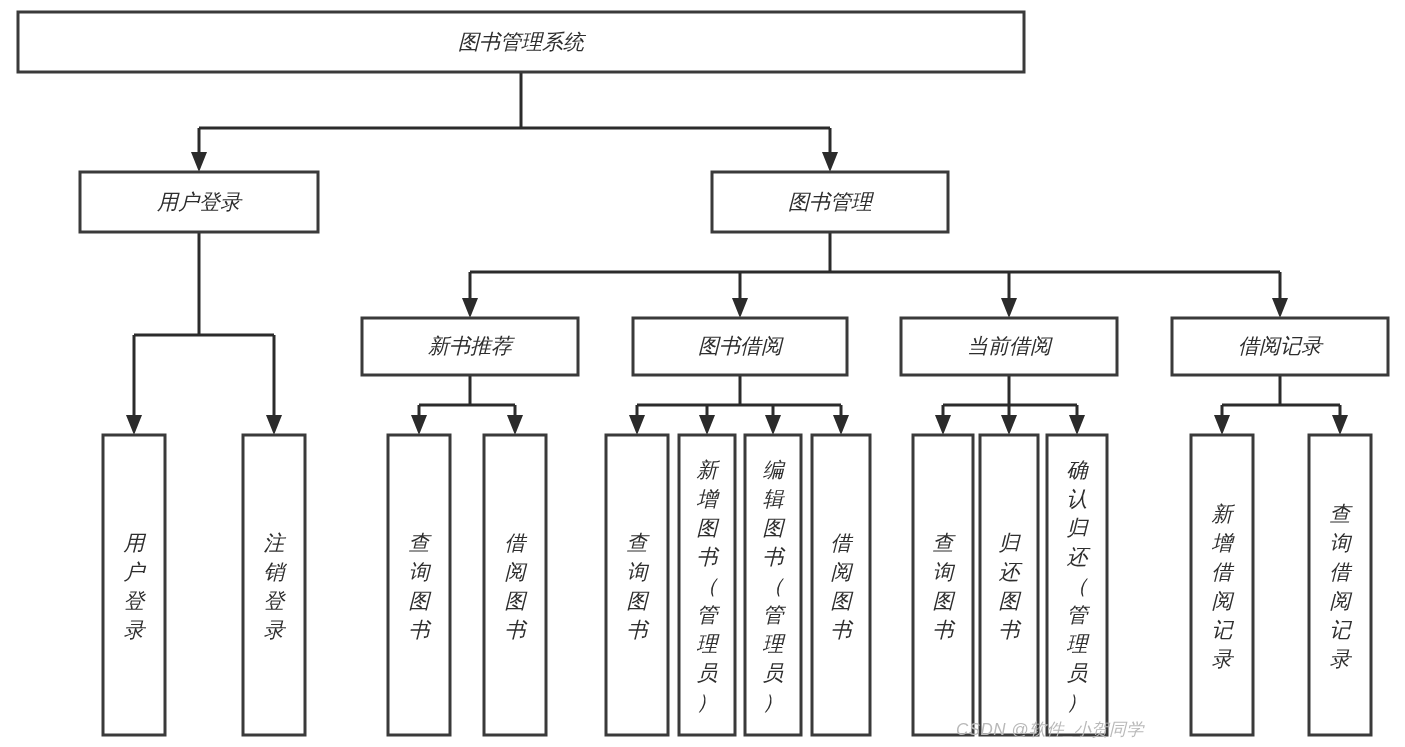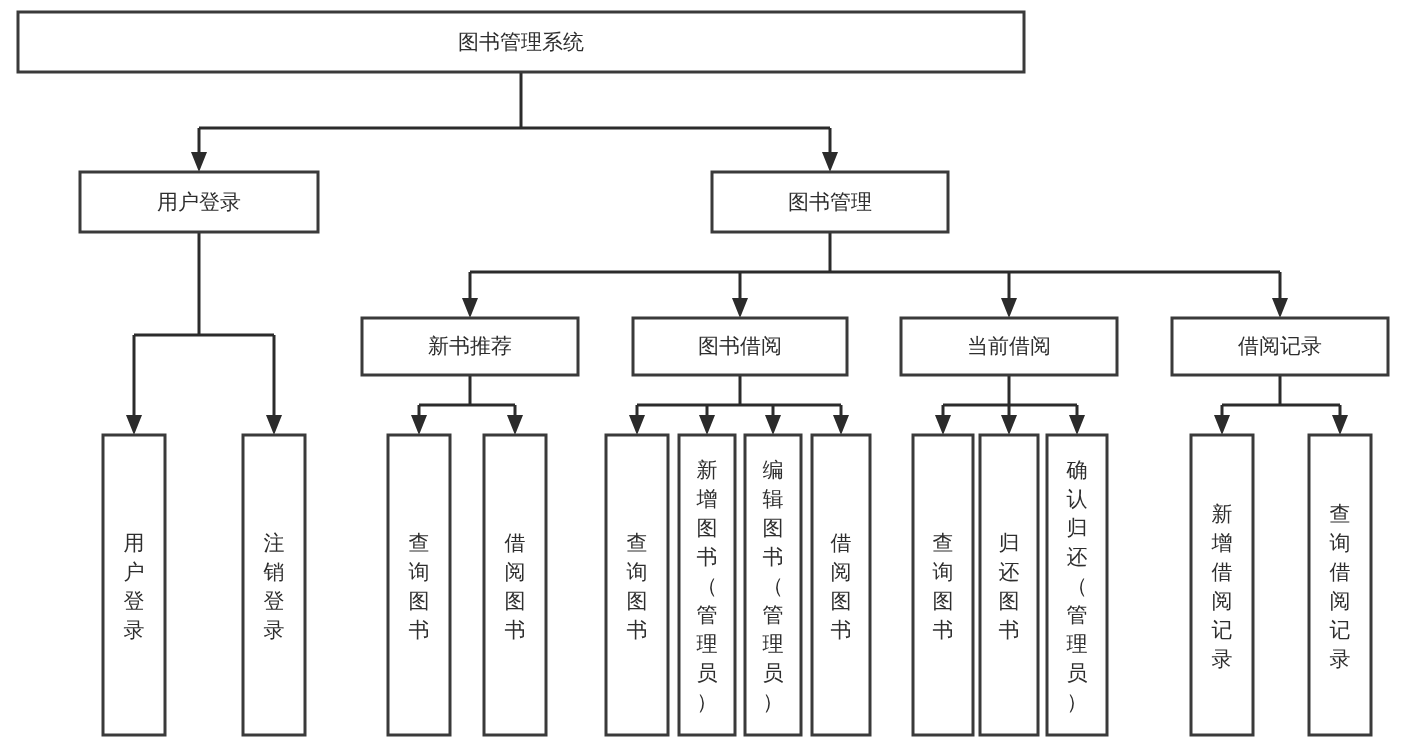--- a/index.html
+++ b/index.html
@@ -12,20 +12,21 @@
     height: 747px;
     font-family: "Liberation Sans", "DejaVu Sans", sans-serif;
     overflow: hidden;
     position: relative;
   }
   #diagram-root {
     position: absolute;
     left: 0; top: 0;
     width: 1152px;
     height: 747px;
+    font-style: italic;
   }
   svg#tree-svg {
     display: block;
     width: 1405px;
     height: 747px;
   }
   .node-box {
     fill: #ffffff;
     stroke: #3a3a3a;
     stroke-width: 3;
@@ -200,13 +201,14 @@
         <g>
           <rect x="1191" y="435" width="62" height="300" class="node-box"></rect>
           <text x="1222" class="node-label-v"><tspan x="1222" y="520.62">新</tspan><tspan x="1222" y="549.62">增</tspan><tspan x="1222" y="578.62">借</tspan><tspan x="1222" y="607.62">阅</tspan><tspan x="1222" y="636.62">记</tspan><tspan x="1222" y="665.62">录</tspan></text>
         </g>
         <g>
           <rect x="1309" y="435" width="62" height="300" class="node-box"></rect>
           <text x="1340" class="node-label-v"><tspan x="1340" y="520.62">查</tspan><tspan x="1340" y="549.62">询</tspan><tspan x="1340" y="578.62">借</tspan><tspan x="1340" y="607.62">阅</tspan><tspan x="1340" y="636.62">记</tspan><tspan x="1340" y="665.62">录</tspan></text>
         </g>
       </g>
   </svg>
+  <div class="watermark">CSDN @软件_小贺同学</div>
 </div>
 
 </body></html>

